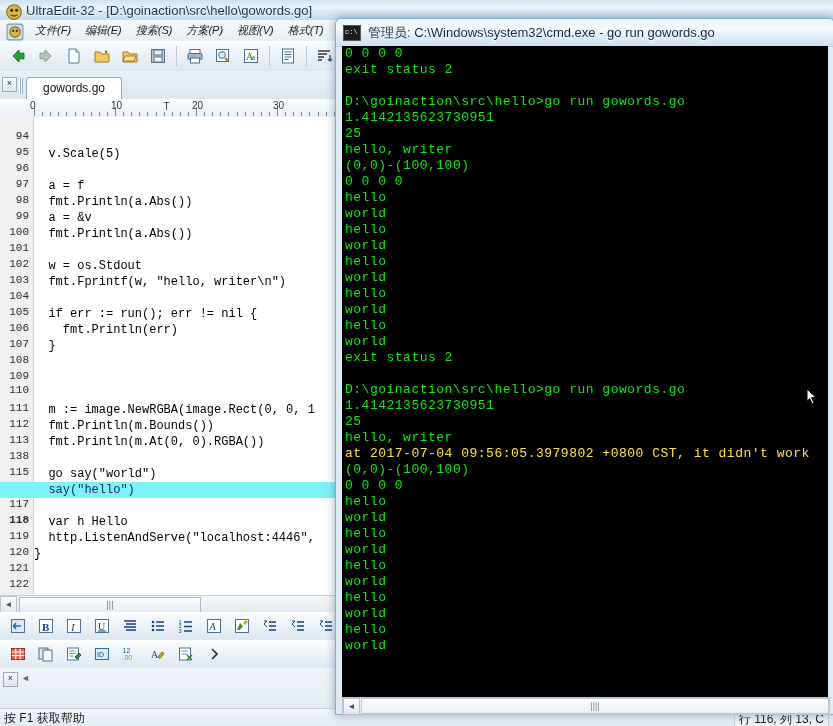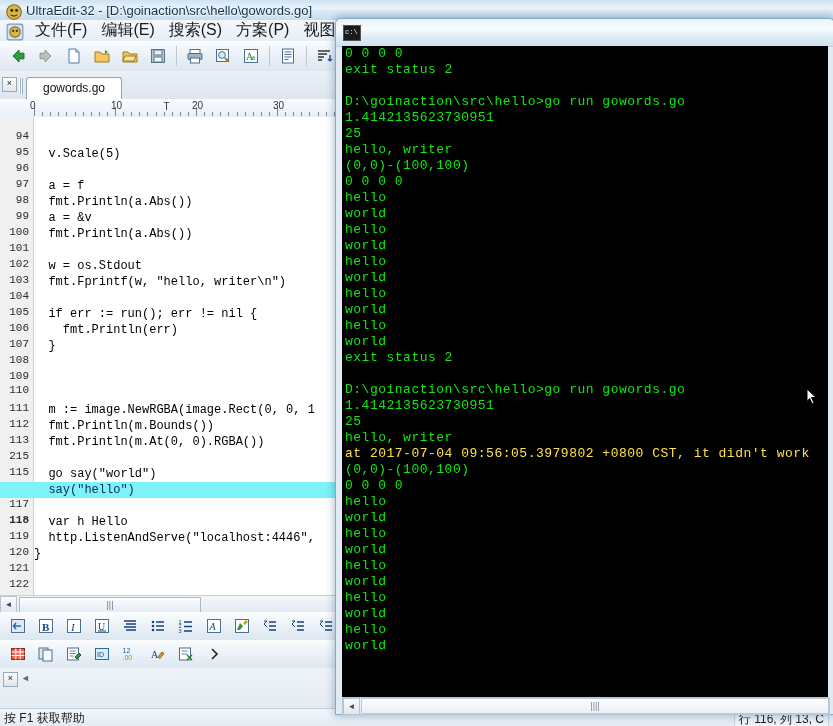--- a/index.html
+++ b/index.html
@@ -29,21 +29,21 @@
   }
 
   #ue-menubar{
     position:absolute;left:0;top:20px;width:833px;height:21px;
     background:linear-gradient(180deg,#f4f8fb 0%,#e6eef6 100%);
     border-bottom:1px solid #c3d4e2;
     display:flex;align-items:center;
   }
   .menu-app-icon{width:16px;height:15px;margin:0 6px 0 6px;position:relative;}
   .menu-item{
-    padding:1px 7px;color:#1a1a1a;font-size:16px;white-space:nowrap;cursor:default;
+    padding:1px 7px;color:#1a1a1a;font-size:11px;white-space:nowrap;cursor:default;font-style:italic;
   }
 
   #ue-toolbar1{
     position:absolute;left:0;top:41px;width:833px;height:30px;
     background:linear-gradient(180deg,#fbfdfe 0%,#e8eff6 55%,#dde7f0 100%);
     border-bottom:1px solid #c3d4e2;display:flex;align-items:center;padding-left:4px;
   }
   .tbtn{
     width:24px;height:24px;margin:0 1px;position:relative;
     display:flex;align-items:center;justify-content:center;border:1px solid transparent;border-radius:2px;
@@ -443,21 +443,21 @@
         <div class="ln" style="top: 173px;">104</div>
         <div class="ln" style="top: 189px;">105</div>
         <div class="ln" style="top: 205px;">106</div>
         <div class="ln" style="top: 221px;">107</div>
         <div class="ln" style="top: 237px;">108</div>
         <div class="ln" style="top: 253px;">109</div>
         <div class="ln" style="top: 256px; margin-top: 11px;">110</div>
         <div class="ln" style="top: 285px;">111</div>
         <div class="ln" style="top: 301px;">112</div>
         <div class="ln" style="top: 317px;">113</div>
-        <div class="ln" style="top: 333px;">215</div>
+        <div class="ln" style="top: 333px;">138</div>
         <div class="ln" style="top: 349px;">115</div>
         <div class="ln" style="top: 365px;">116</div>
         <div class="ln" style="top: 381px;">117</div>
         <div class="ln" style="top: 397px; font-weight: bold;">118</div>
         <div class="ln" style="top: 413px;">119</div>
         <div class="ln" style="top: 429px;">120</div>
         <div class="ln" style="top: 445px;">121</div>
         <div class="ln" style="top: 461px;">122</div>
       </div>
     <div id="sel-band" style="top: 365px; width: 833px;"></div>
@@ -651,20 +651,21 @@
 
   <div id="ue-statusbar">
     <span id="status-left">按 F1 获取帮助</span>
     <span id="status-right">行 116, 列 13, C</span>
   </div>
 </div>
 
 <div id="cmd-window">
   <div id="cmd-titlebar">
     <span id="cmd-icon"></span>
+    <span id="cmd-title-text">管理员: C:\Windows\system32\cmd.exe - go  run gowords.go</span>
   </div>
   <div id="cmd-console" style="background: rgb(0, 0, 0);">
       <div class="cline" style="color: rgb(18, 231, 18);">0 0 0 0</div>
       <div class="cline" style="color: rgb(18, 231, 18);">exit status 2</div>
       <div class="cline" style="color: rgb(18, 231, 18);">&nbsp;</div>
       <div class="cline" style="color: rgb(18, 231, 18);">D:\goinaction\src\hello&gt;go run gowords.go</div>
       <div class="cline" style="color: rgb(18, 231, 18);">1.4142135623730951</div>
       <div class="cline" style="color: rgb(18, 231, 18);">25</div>
       <div class="cline" style="color: rgb(18, 231, 18);">hello, writer</div>
       <div class="cline" style="color: rgb(18, 231, 18);">(0,0)-(100,100)</div>

